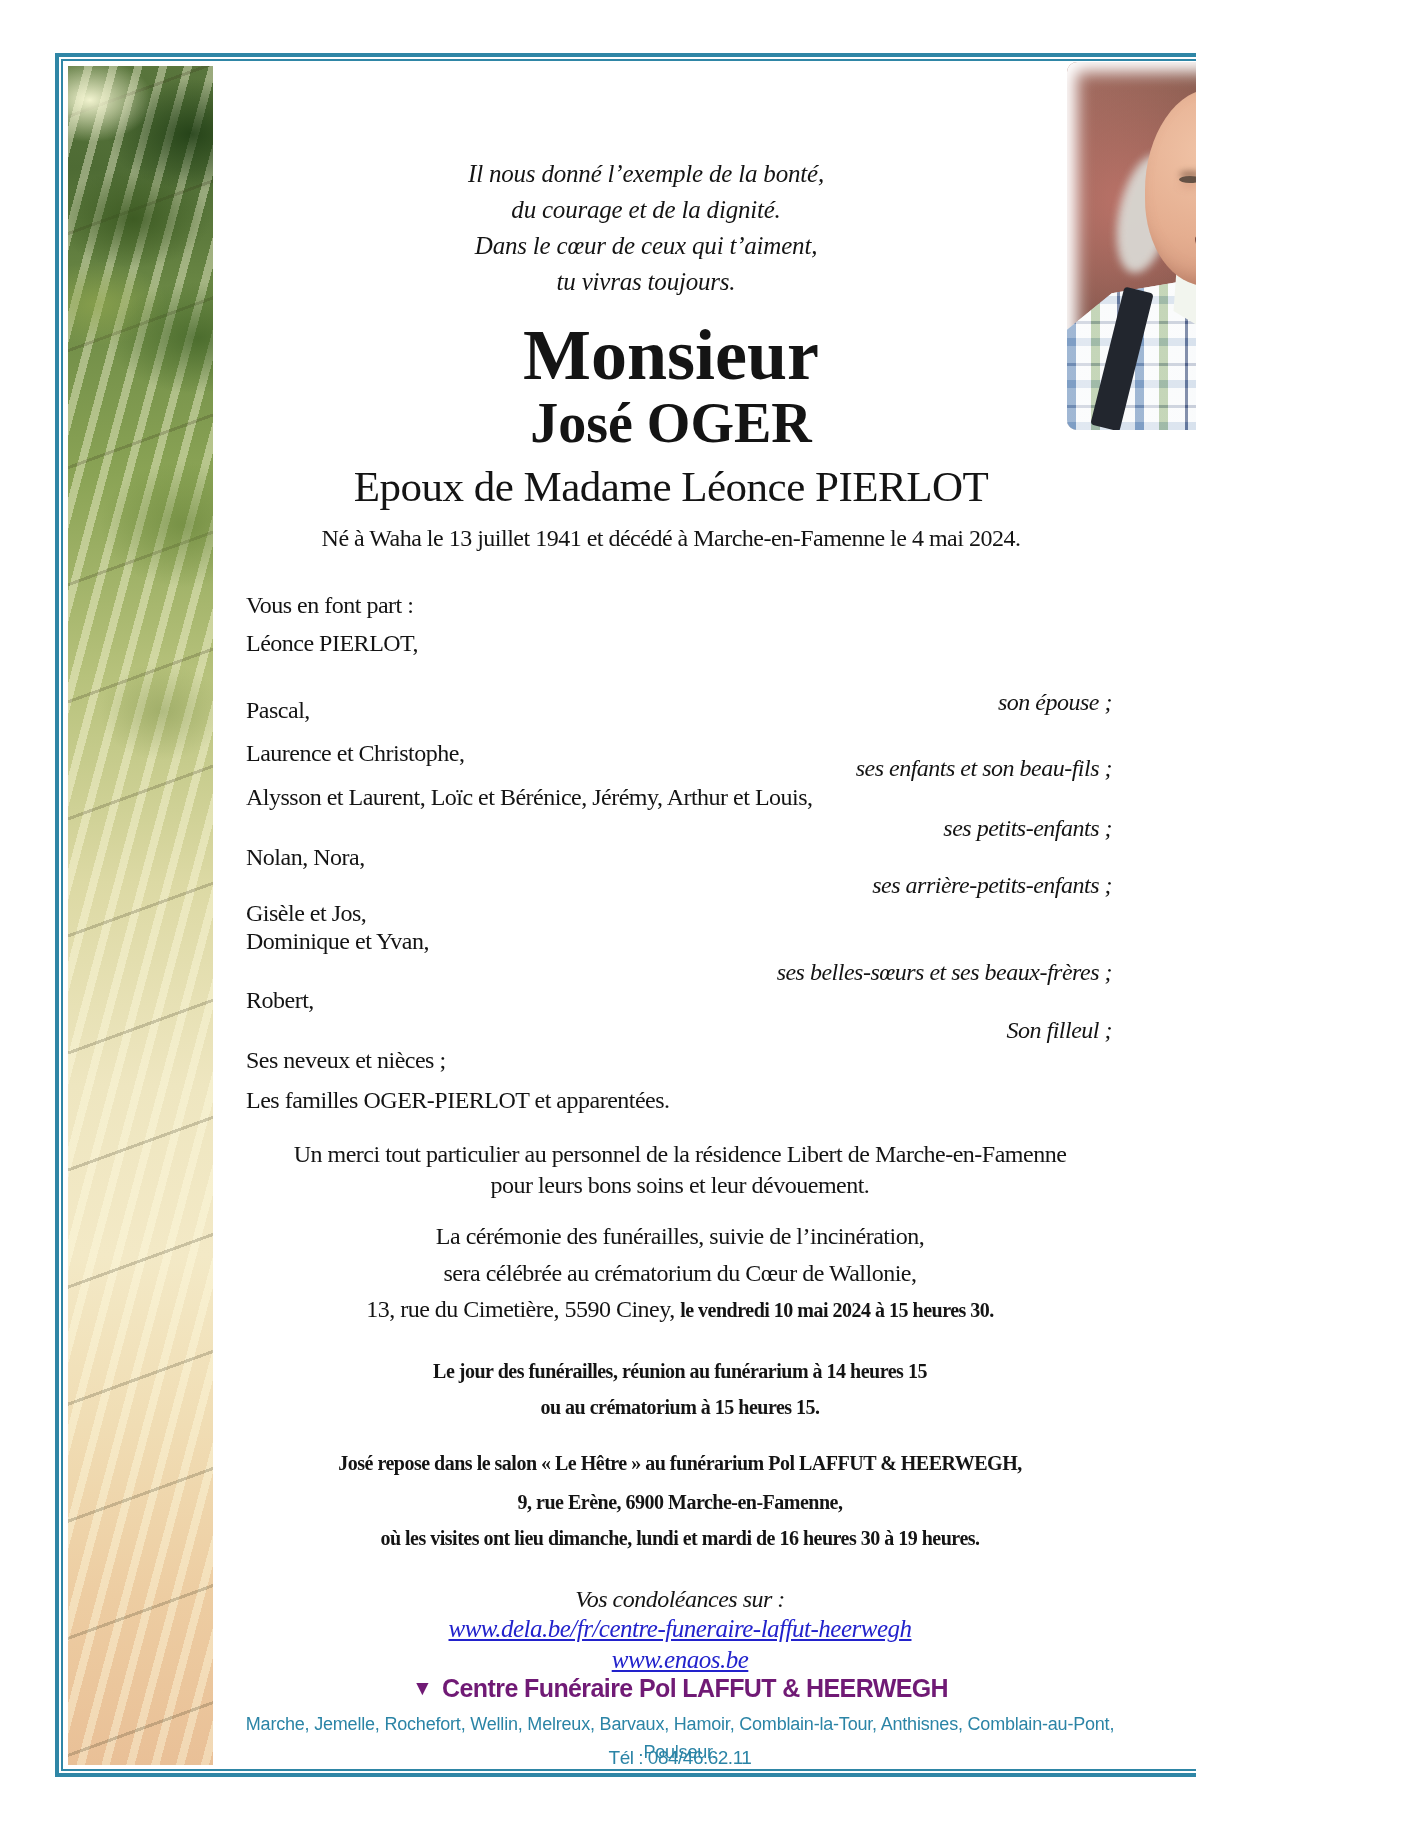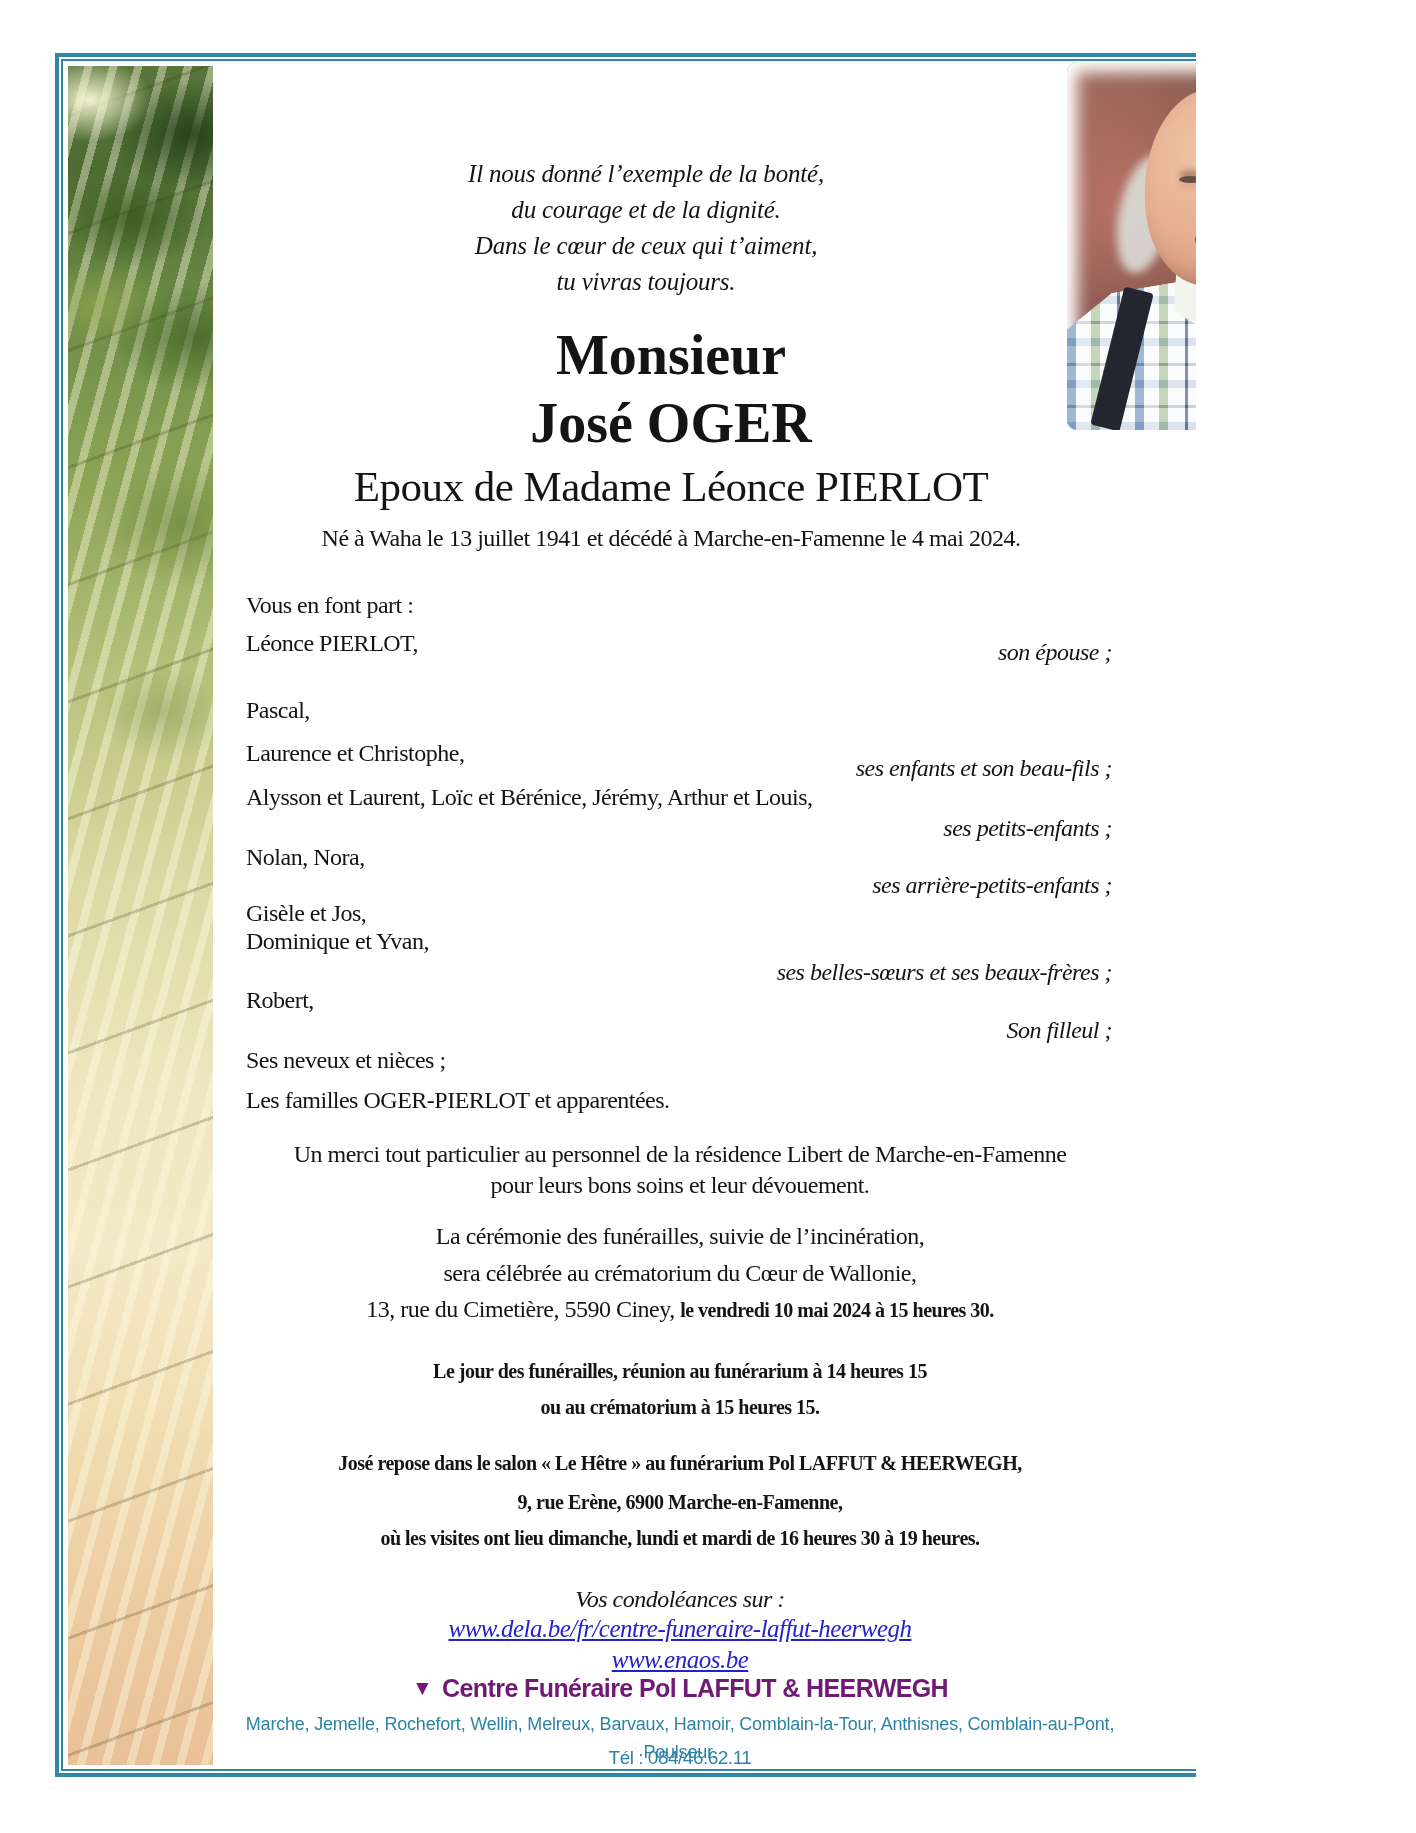--- a/index.html
+++ b/index.html
@@ -65,21 +65,21 @@
   .collar.l{left:108px;transform:skewY(28deg) rotate(4deg);}
   .collar.r{left:158px;transform:skewY(-28deg) rotate(-4deg);}
   .strap{position:absolute;width:30px;height:142px;background:#22262e;bottom:0;border-radius:4px;}
   .strap.l{left:40px;transform:rotate(14deg);}
   .strap.r{left:212px;transform:rotate(-14deg);}
 
   
   .quote{position:absolute;left:246px;top:156px;width:800px;text-align:center;
          font-style:italic;font-size:25px;line-height:36px;letter-spacing:-.2px;}
   .t-center{position:absolute;left:246px;width:850px;text-align:center;}
-  .salutation{top:324px;font-size:56px;font-weight:bold;line-height:62px;}
+  .salutation{top:324px;font-size:72px;font-weight:bold;line-height:62px;}
   .bigname{top:392px;font-size:56px;font-weight:bold;line-height:62px;}
   .spouse{top:464px;font-size:43px;line-height:46px;letter-spacing:-.5px;}
   .birthdeath{top:525px;font-size:24px;letter-spacing:-.5px;}
 
   .line{position:absolute;left:246px;width:866px;font-size:24px;line-height:27px;letter-spacing:-.5px;}
   .right{text-align:right;font-style:italic;}
   .c{position:absolute;left:230px;width:900px;text-align:center;font-size:24px;
      line-height:28px;letter-spacing:-.5px;}
   .b{font-weight:bold;font-size:20px;}
   .it{font-style:italic;}
@@ -127,21 +127,21 @@
     <div>tu vivras toujours.</div>
   </div>
 
   <div class="t-center salutation">Monsieur</div>
   <div class="t-center bigname">José OGER</div>
   <div class="t-center spouse">Epoux de Madame Léonce PIERLOT</div>
   <div class="t-center birthdeath">Né à Waha le 13 juillet 1941 et décédé à Marche-en-Famenne le 4 mai 2024.</div>
 
   <div class="line" style="top:592px">Vous en font part :</div>
   <div class="line" style="top:630px">Léonce PIERLOT,</div>
-  <div class="line right" style="top:639px">son épouse ;</div>
+  <div class="line right" style="top:689px">son épouse ;</div>
   <div class="line" style="top:697px">Pascal,</div>
   <div class="line" style="top:740px">Laurence et Christophe,</div>
   <div class="line" style="top:784px">Alysson et Laurent, Loïc et Bérénice, Jérémy, Arthur et Louis,</div>
   <div class="line right" style="top:755px">ses enfants et son beau-fils ;</div>
   <div class="line right" style="top:815px">ses petits-enfants ;</div>
   <div class="line" style="top:844px">Nolan, Nora,</div>
   <div class="line right" style="top:872px">ses arrière-petits-enfants ;</div>
   <div class="line" style="top:900px">Gisèle et Jos,</div>
   <div class="line" style="top:928px">Dominique et Yvan,</div>
   <div class="line right" style="top:959px">ses belles-sœurs et ses beaux-frères ;</div>

